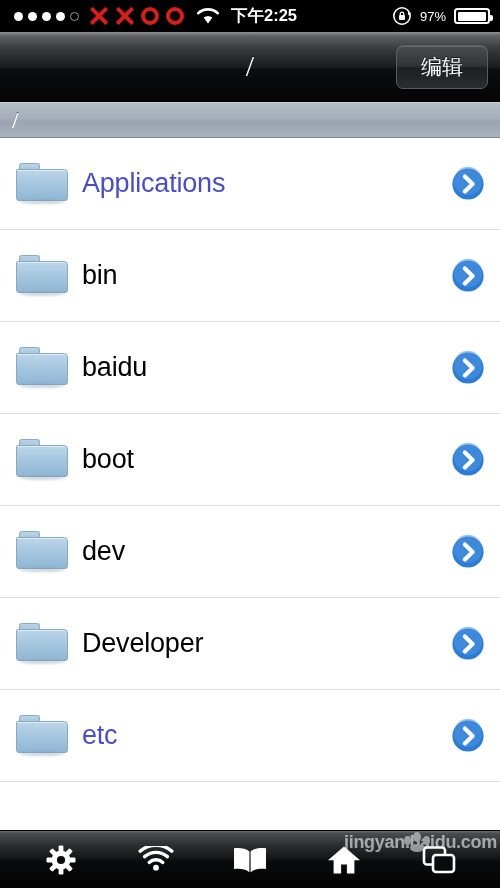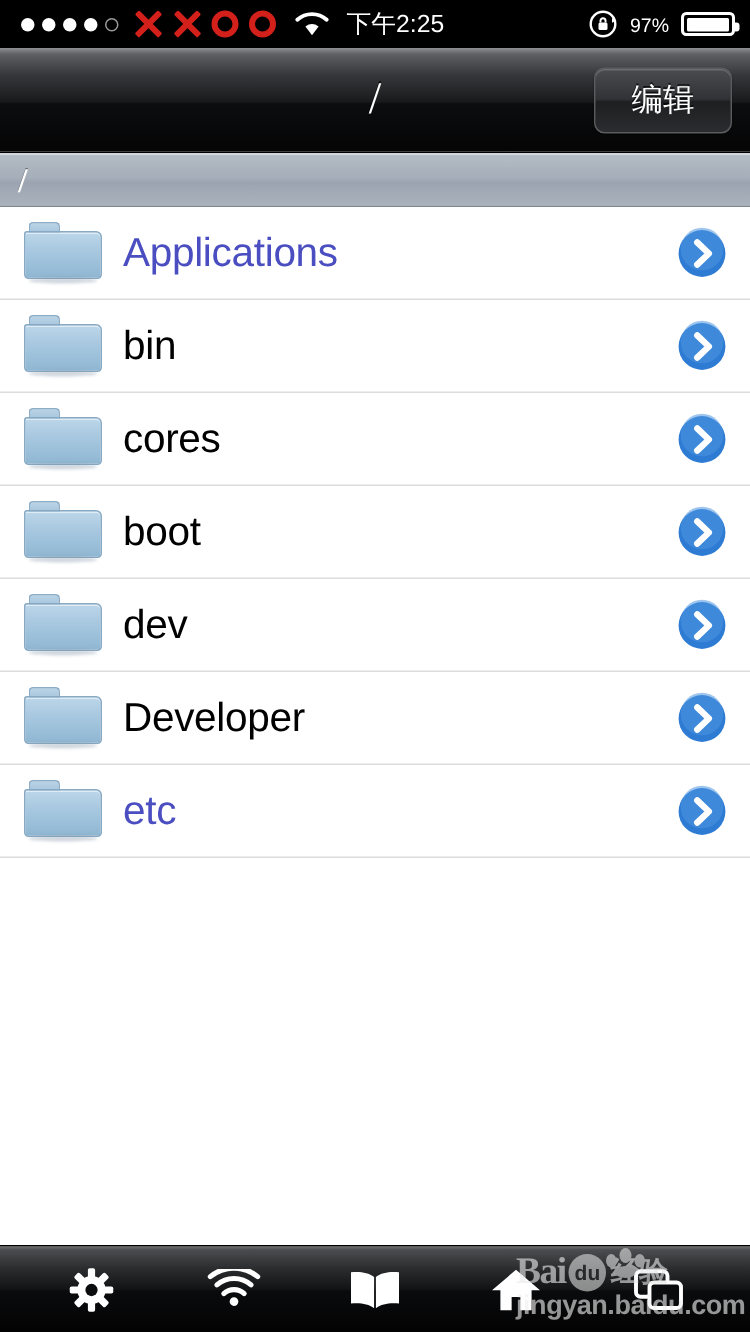--- a/index.html
+++ b/index.html
@@ -25,21 +25,21 @@
   .carrier{ display:flex; align-items:center; gap:7px; margin-right:12px; }
   .cx{ position:relative; width:19px; height:19px; }
   .cx::before,.cx::after{
     content:""; position:absolute; left:50%; top:50%; width:22px; height:4.2px;
     background:#d4201a; border-radius:1px; transform-origin:center;
   }
   .cx::before{ transform:translate(-50%,-50%) rotate(45deg); }
   .cx::after{ transform:translate(-50%,-50%) rotate(-45deg); }
   .co{ width:18px; height:18px; border:4px solid #d4201a; border-radius:50%; }
   .wifi-sb{ margin-right:11px; display:block; }
-  .sb-time{ font-size:16.5px; letter-spacing:0px; font-weight:400; }
+  .sb-time{ font-size:16.5px; letter-spacing:0px; font-weight:700; }
   .sb-right{ position:absolute; right:10px; top:0; height:32px; display:flex; align-items:center; gap:8px; }
   .rotlock{ display:block; }
   .sb-batt-pct{ font-size:13px; }
   .batt{ width:36px; height:16px; border:2px solid #fff; border-radius:3.5px; position:relative; padding:1.5px; }
   .batt::after{ content:""; position:absolute; right:-4.5px; top:4.5px; width:3px; height:6px; background:#fff; border-radius:0 2px 2px 0; }
   .batt i{ display:block; height:100%; background:#fff; border-radius:1px; }
 
   
   .navbar{
     height:70px; position:relative;
@@ -90,21 +90,21 @@
   }
   .sect-label{
     color:#fff; font-size:23px; font-weight:700; line-height:1;
     text-shadow:0 -1px 0 rgba(60,70,80,.85);
     font-family:"Liberation Serif", serif;
   }
 
   
   .list{ background:#fff; }
   .row{
-    height:62px; display:flex; align-items:center;
+    height:92px; display:flex; align-items:center;
     padding:0 12px 0 16px; gap:0;
     border-bottom:1px solid #dcdcdc;
     background:#fff; cursor:pointer; position:relative;
   }
   .folder{ width:52px; height:41px; position:relative; flex:0 0 52px; margin-right:14px; }
   .folder .tab{
     position:absolute; left:3px; top:0; width:21px; height:8px;
     background:linear-gradient(to bottom,#b9d3e6,#a5c4dc);
     border-radius:3px 3px 0 0;
     border:1px solid #8cadc7; border-bottom:none;
@@ -227,21 +227,21 @@
             <circle cx="20" cy="17" r="14.2" fill="#4e95e0" opacity=".55"></circle>
             <path d="M16.8 12.6 L24.6 20 L16.8 27.4" stroke="#fff" stroke-width="4.2" fill="none" stroke-linecap="round" stroke-linejoin="round"></path>
           </svg></div>
       </div>
       <div class="row">
         <div class="folder">
           <span class="tab"></span>
           <span class="body"></span>
           <span class="shadow"></span>
         </div>
-        <div class="row-label">cores</div>
+        <div class="row-label">baidu</div>
         <div class="disclosure"><svg width="40" height="40" viewBox="0 0 40 40">
             <circle cx="20" cy="20" r="18.4" fill="#fff"></circle>
             <circle cx="20" cy="20" r="15.6" fill="#2e7bd4"></circle>
             <circle cx="20" cy="17" r="14.2" fill="#4e95e0" opacity=".55"></circle>
             <path d="M16.8 12.6 L24.6 20 L16.8 27.4" stroke="#fff" stroke-width="4.2" fill="none" stroke-linecap="round" stroke-linejoin="round"></path>
           </svg></div>
       </div>
       <div class="row">
         <div class="folder">
           <span class="tab"></span>
@@ -339,25 +339,20 @@
 
     <div class="tb-item">
       <svg width="34" height="30" viewBox="0 0 34 30">
         <rect x="2" y="2.5" width="21" height="17" rx="3" stroke="#fff" stroke-width="2.6" fill="none"></rect>
         <rect x="11" y="10" width="21" height="17" rx="3" stroke="#fff" stroke-width="2.6" fill="#0a0b0c"></rect>
       </svg>
     </div>
   </div>
 
   <div class="watermark">
-    <div class="wm-row">
-      <span class="wm-bai">Bai</span>
-      <span class="wm-du">du</span>
-      <span class="wm-jy">经验</span>
-    </div>
     <div class="wm-paw">
       <span style="left:9px;top:0;width:8px;height:10px;"></span>
       <span style="left:0px;top:4px;width:7px;height:9px;"></span>
       <span style="left:19px;top:4px;width:7px;height:9px;"></span>
       <span style="left:6px;top:12px;width:14px;height:8px;"></span>
     </div>
     <div class="wm-url">jingyan.baidu.com</div>
   </div>
 
 </div>

